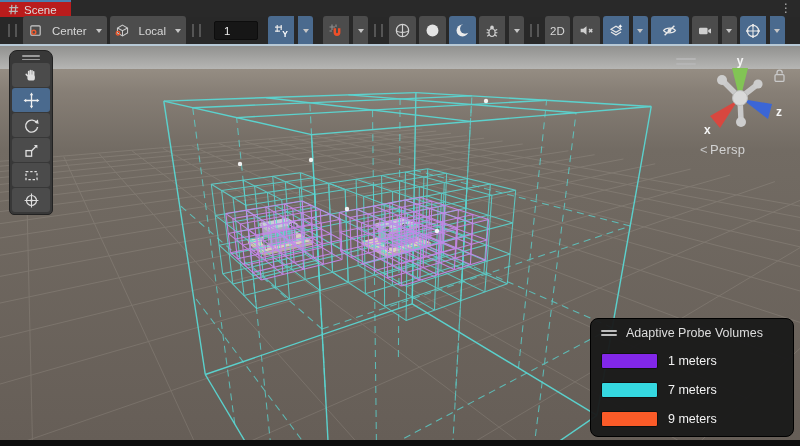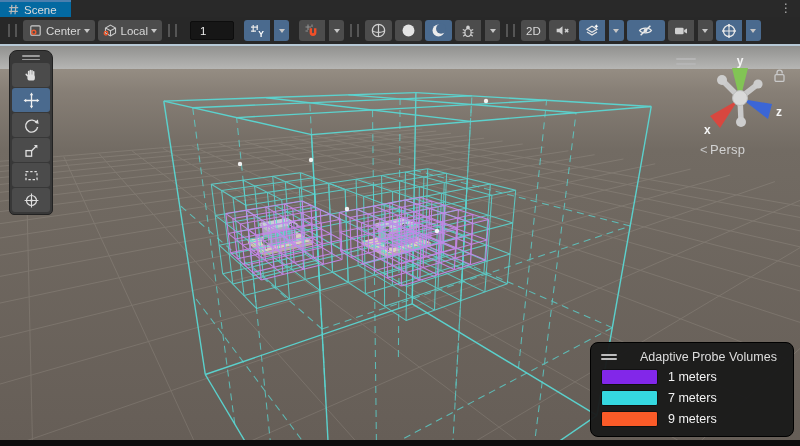--- a/index.html
+++ b/index.html
@@ -1,28 +1,28 @@
 <!DOCTYPE html>
 <html><head>
 <meta charset="utf-8">
 <style>
   html,body{margin:0;padding:0;}
   body{width:800px;height:446px;overflow:hidden;background:#282828;
        font-family:"Liberation Sans","DejaVu Sans",sans-serif;
        -webkit-font-smoothing:antialiased;user-select:none;}
   
   .tabbar{height:17px;background:#292929;display:flex;align-items:stretch;justify-content:space-between;}
-  .tab{height:15px;background:#0369a1;border-top:2px solid #4a7fae;display:inline-flex;
+  .tab{height:15px;background:#b91c1c;border-top:2px solid #4a7fae;display:inline-flex;
        align-items:center;gap:5px;padding:0 14px 0 8px;color:#dcdcdc;font-size:11.5px;}
   .kebab{color:#b0b0b0;font-size:12px;line-height:17px;padding:0 8px;letter-spacing:0;}
   
   .tb{height:27px;background:#282828;display:flex;align-items:center;padding:0 5px;gap:3px;}
   .grip{width:5px;height:13px;border-left:2px solid #555;border-right:2px solid #555;margin:0 3px;}
-  .btn{height:21px;background:#4c4c4c;border-radius:3px;display:inline-flex;align-items:center;
-       justify-content:center;padding:0 5px;color:#d8d8d8;font-size:11.5px;gap:3px;box-sizing:border-box;}
+  .btn{height:30px;background:#4c4c4c;border-radius:3px;display:inline-flex;align-items:center;
+       justify-content:center;padding:0 5px;color:#d8d8d8;font-size:11.5px;gap:9px;box-sizing:border-box;}
   .btn.active{background:#4a6a8e;}
   .split-l{border-top-right-radius:0;border-bottom-right-radius:0;}
   .split-r{border-top-left-radius:0;border-bottom-left-radius:0;width:15px;padding:0;margin-left:1px;}
   .chev{width:0;height:0;border-left:3.5px solid transparent;border-right:3.5px solid transparent;
         border-top:4.5px solid #c6c6c6;display:inline-block;}
   .num{width:44px;height:19px;background:#161616;border:1px solid #0d0d0d;border-radius:2px;
        color:#ececec;font-size:11.5px;padding:0 0 0 9px;font-family:inherit;box-sizing:border-box;}
   .sp4{width:4px;}
   
   .viewport{position:relative;width:800px;height:396px;background:#6b645e;}
@@ -40,24 +40,24 @@
   .gizmo{position:absolute;right:4px;top:6px;width:122px;z-index:4;}
   .gizmo-grip{position:absolute;left:2px;top:8px;}
   .gizmo-grip i{display:block;width:20px;height:2px;background:#b5b5b5;border-radius:1px;margin-bottom:3px;}
   .lockpos{position:absolute;right:10px;top:18px;}
   .axis-wrap{margin:6px 0 0 22px;}
   .persp{margin:2px 0 0 26px;color:#d2d2d2;font-size:13px;letter-spacing:.3px;}
   .persp .lt{font-size:13px;color:#c4c4c4;margin-right:2px;}
   
   .legend{position:absolute;right:6px;bottom:3px;width:204px;background:rgba(26,26,26,.96);
           border:1px solid #000;border-radius:8px;padding:7px 10px 9px 10px;z-index:4;box-sizing:border-box;}
-  .legend-head{display:flex;align-items:center;gap:23px;color:#dedede;font-size:12.5px;}
+  .legend-head{display:flex;align-items:center;gap:9px;color:#dedede;font-size:12.5px;}
   .legend-head .hgrip i{display:block;width:16px;height:1.6px;background:#bdbdbd;margin:2px 0;border-radius:1px;}
   .legend-sub{color:#ececec;font-size:12.5px;margin:9px 0 8px 0;}
-  .lrow{display:flex;align-items:center;gap:10px;margin-top:5px;}
+  .lrow{display:flex;align-items:center;gap:10px;margin-top:13px;}
   .swatch{width:57px;height:16px;border-radius:2px;border:1px solid #111;box-sizing:border-box;}
   .lrow span{color:#f2f2f2;font-size:12.5px;}
   
   .bottombar{height:6px;background:#0d0d0d;}
   svg{display:block;}
 </style>
 </head>
 <body>
 
 <div class="tabbar">

